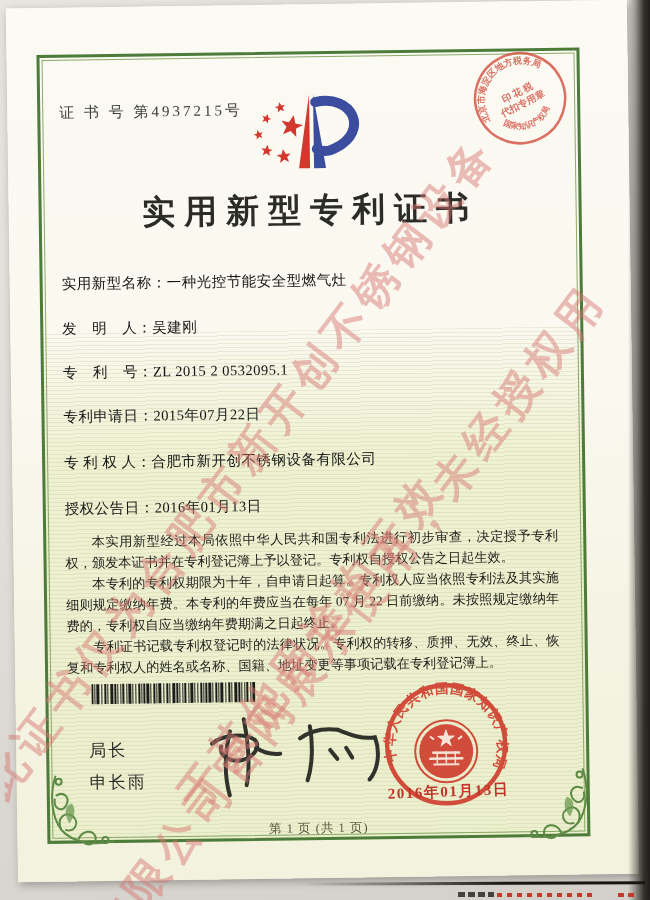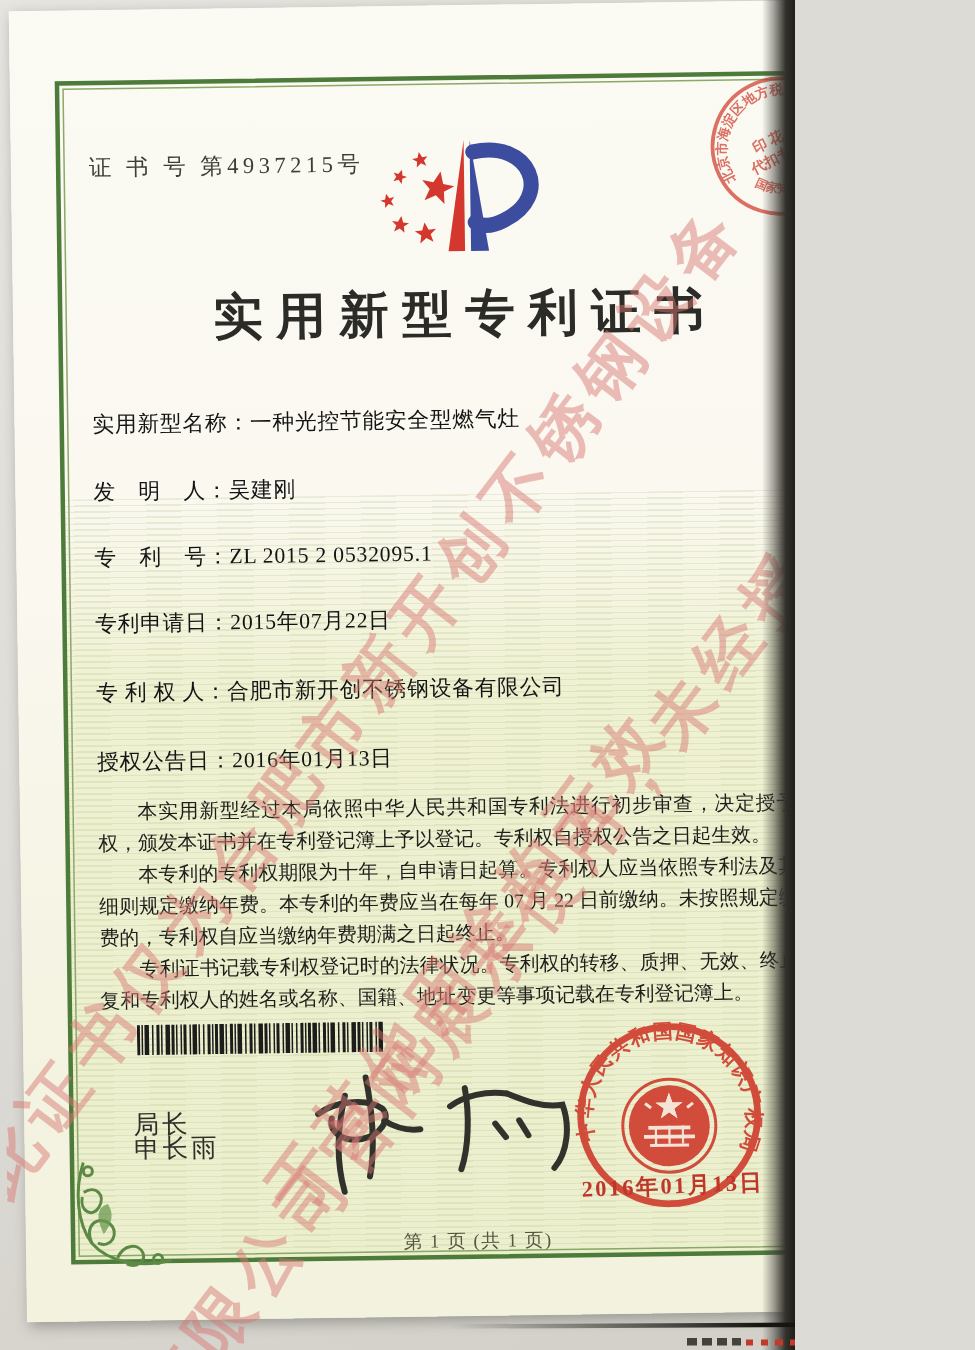--- a/index.html
+++ b/index.html
@@ -1,18 +1,18 @@
 <!DOCTYPE html>
 <html><head>
 <meta charset="utf-8">
 <style>
   html,body{margin:0;padding:0;}
   body{width:650px;height:900px;overflow:hidden;background:#dcdbd6;
        font-family:"Liberation Serif","DejaVu Serif",serif;}
-  .photo{position:relative;width:530px;height:900px;overflow:hidden;
+  .photo{position:relative;width:650px;height:900px;overflow:hidden;
          background:linear-gradient(160deg,#e6e5e0 0%,#dedcd6 55%,#d2d0c9 100%);}
   .edge-right{position:absolute;right:0;top:0;bottom:0;width:22px;
     background:linear-gradient(90deg,rgba(58,56,50,0) 0%,rgba(58,56,50,.45) 35%,#33312b 72%,#1f1e1a 100%);z-index:40;}
   .edge-bottom-line{position:absolute;left:300px;top:882px;width:345px;height:3px;
     background:linear-gradient(90deg,rgba(25,25,22,0),#16150f 60%,#16150f);transform:rotate(-.25deg);z-index:41;}
   .dash-dark{position:absolute;left:458px;top:892px;width:36px;height:5px;background:
     repeating-linear-gradient(90deg,#43423c 0 7px,transparent 7px 10px);z-index:41;}
   .dash-red{position:absolute;left:497px;top:893px;width:96px;height:4px;background:
     repeating-linear-gradient(90deg,#c23a2a 0 5px,transparent 5px 10px);z-index:41;}
   .dash-red2{position:absolute;left:618px;top:893px;width:18px;height:4px;background:
@@ -32,21 +32,21 @@
   .logo{position:absolute;left:248px;top:86px;}
   .title{position:absolute;left:42px;top:188px;width:543px;text-align:center;
     font-size:33px;font-weight:700;letter-spacing:9px;color:#2b2b27;}
   .field{position:absolute;left:64px;font-size:14.5px;color:#141414;letter-spacing:.5px;white-space:nowrap;}
   .field .lab{font-weight:500;}
   .body-text{position:absolute;left:64px;top:528px;width:493px;font-size:13.2px;
     line-height:21px;color:#1d1d1a;text-align:justify;}
   .body-text p{margin:0;text-indent:2em;}
   .barcode{position:absolute;left:88px;top:680px;}
   .signer-title{position:absolute;left:85px;top:736px;font-size:17px;color:#2e2e2a;letter-spacing:2px;font-family:Liberation Mono, monospace;}
-  .signer-name{position:absolute;left:85px;top:752px;font-size:17px;color:#2e2e2a;letter-spacing:2px;}
+  .signer-name{position:absolute;left:85px;top:768px;font-size:17px;color:#2e2e2a;letter-spacing:2px;}
   .signature{position:absolute;left:188px;top:700px;}
   .seal{position:absolute;left:378px;top:681px;}
   .seal-date{position:absolute;left:383px;top:784px;font-size:15px;font-weight:700;
     color:#c0372a;letter-spacing:1.5px;transform:rotate(-1.5deg);}
   .page-footer{position:absolute;left:42px;top:820px;width:543px;text-align:center;
     font-size:12.5px;color:#56563f;letter-spacing:1px;}
   .tax-stamp{position:absolute;left:476px;top:52px;transform:rotate(-26deg);opacity:.92;}
   .flourish{position:absolute;}
   .fl-left{left:43px;top:764px;}
   .fl-right{left:514px;top:764px;transform:scaleX(-1);}

